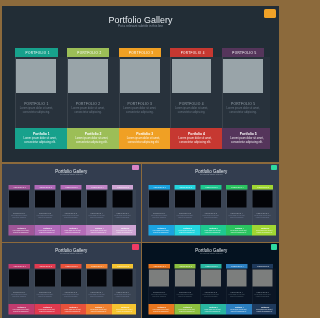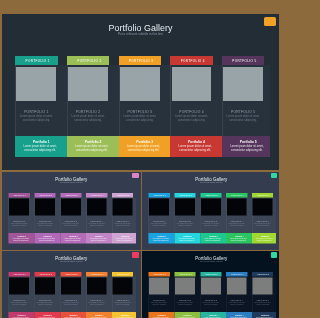--- a/index.html
+++ b/index.html
@@ -1,17 +1,17 @@
 <!DOCTYPE html>
 <html><head>
 <meta charset="utf-8">
 <style>
   html,body{margin:0;padding:0;}
   body{width:281px;height:318px;background:#8c6a3c;font-family:"Liberation Sans",sans-serif;overflow:hidden;}
-  #root{position:absolute;left:0;top:12px;width:281px;height:257px;text-decoration:underline;}
+  #root{position:absolute;left:0;top:4px;width:281px;height:257px;text-decoration:underline;}
   .slide{position:absolute;overflow:hidden;}
   .inner{position:absolute;left:0;top:0;width:277px;height:156px;transform-origin:0 0;}
   #main{left:2px;top:2px;width:277px;height:156px;}
   #t1{left:2px;top:159.5px;width:138.5px;height:78px;}
   #t2{left:142px;top:159.5px;width:137px;height:78px;}
   #t3{left:2px;top:239px;width:138.5px;height:77px;}
   #t4{left:142px;top:239px;width:137px;height:77px;}
   #t1 .inner,#t2 .inner,#t3 .inner,#t4 .inner{transform:scale(.5);}
 
   .s-title{position:absolute;left:0;top:8.5px;width:100%;text-align:center;font-size:8.9px;letter-spacing:.05px;line-height:10px;color:#e8edf2;}

